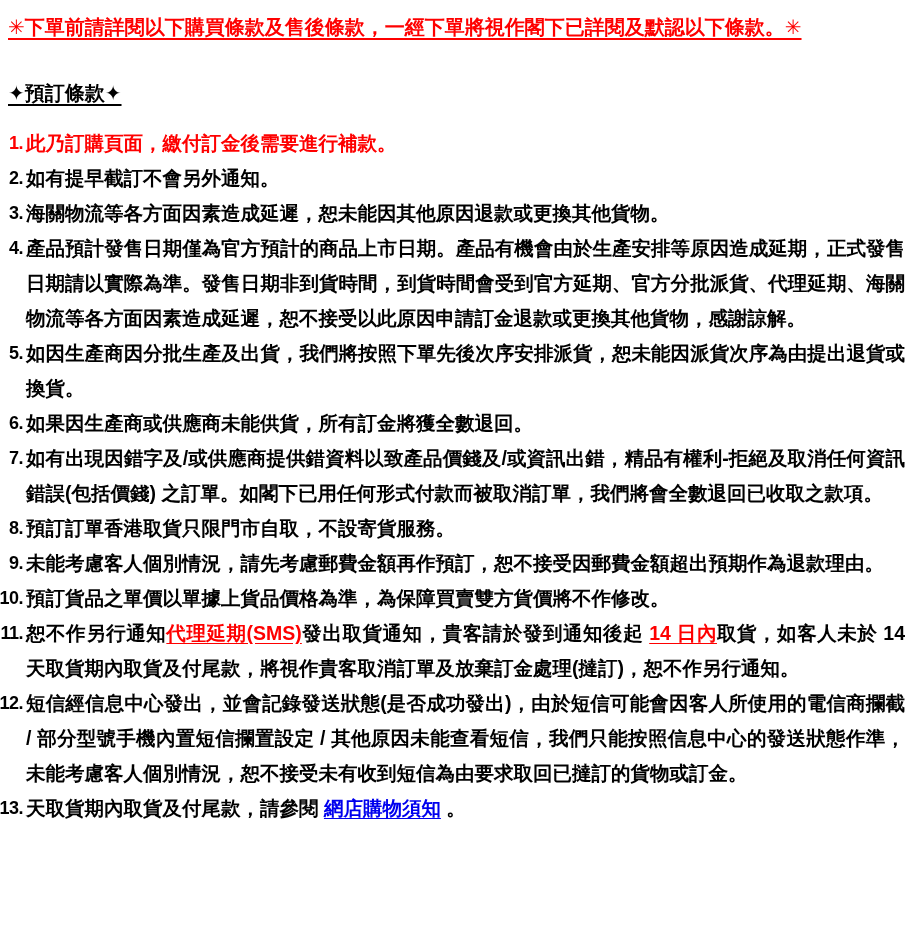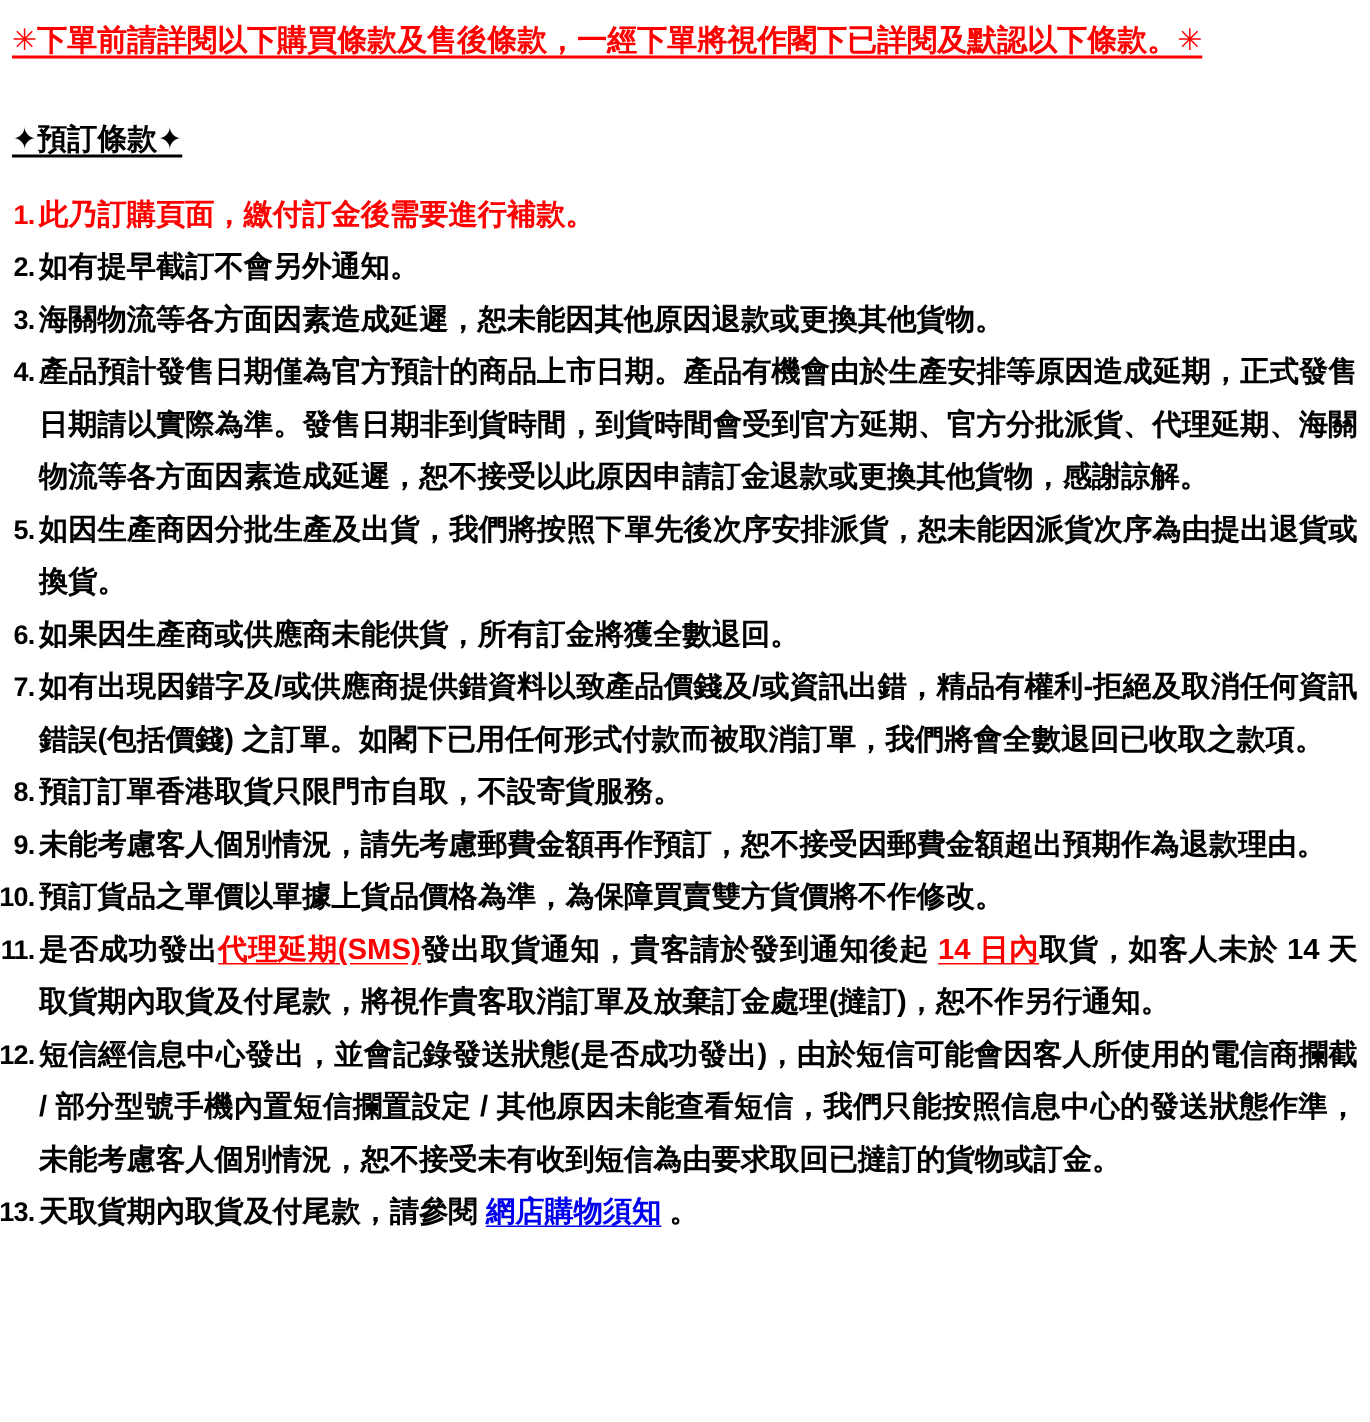--- a/index.html
+++ b/index.html
@@ -88,17 +88,17 @@
       <li class="red-item"><span class="num">1.</span><span class="seg red">此乃訂購頁面，繳付訂金後需要進行補款。</span></li>
       <li><span class="num">2.</span><span class="seg normal">如有提早截訂不會另外通知。</span></li>
       <li><span class="num">3.</span><span class="seg normal">海關物流等各方面因素造成延遲，恕未能因其他原因退款或更換其他貨物。</span></li>
       <li><span class="num">4.</span><span class="seg normal">產品預計發售日期僅為官方預計的商品上市日期。產品有機會由於生產安排等原因造成延期，正式發售日期請以實際為準。發售日期非到貨時間，到貨時間會受到官方延期、官方分批派貨、代理延期、海關物流等各方面因素造成延遲，恕不接受以此原因申請訂金退款或更換其他貨物，感謝諒解。</span></li>
       <li><span class="num">5.</span><span class="seg normal">如因生產商因分批生產及出貨，我們將按照下單先後次序安排派貨，恕未能因派貨次序為由提出退貨或換貨。</span></li>
       <li><span class="num">6.</span><span class="seg normal">如果因生產商或供應商未能供貨，所有訂金將獲全數退回。</span></li>
       <li><span class="num">7.</span><span class="seg normal">如有出現因錯字及/或供應商提供錯資料以致產品價錢及/或資訊出錯，精品有權利-拒絕及取消任何資訊錯誤(包括價錢) 之訂單。如閣下已用任何形式付款而被取消訂單，我們將會全數退回已收取之款項。</span></li>
       <li><span class="num">8.</span><span class="seg normal">預訂訂單香港取貨只限門市自取，不設寄貨服務。</span></li>
       <li><span class="num">9.</span><span class="seg normal">未能考慮客人個別情況，請先考慮郵費金額再作預訂，恕不接受因郵費金額超出預期作為退款理由。</span></li>
       <li><span class="num">10.</span><span class="seg normal">預訂貨品之單價以單據上貨品價格為準，為保障買賣雙方貨價將不作修改。</span></li>
-      <li><span class="num">11.</span><span class="seg normal">是否成功發出</span><span class="seg red-underline">代理延期(SMS)</span><span class="seg normal">發出取貨通知，貴客請於發到通知後起 </span><span class="seg red-underline">14 日內</span><span class="seg normal">取貨，如客人未於 14 天取貨期內取貨及付尾款，將視作貴客取消訂單及放棄訂金處理(撻訂)，恕不作另行通知。</span></li>
+      <li><span class="num">11.</span><span class="seg normal">恕不作另行通知</span><span class="seg red-underline">代理延期(SMS)</span><span class="seg normal">發出取貨通知，貴客請於發到通知後起 </span><span class="seg red-underline">14 日內</span><span class="seg normal">取貨，如客人未於 14 天取貨期內取貨及付尾款，將視作貴客取消訂單及放棄訂金處理(撻訂)，恕不作另行通知。</span></li>
       <li><span class="num">12.</span><span class="seg normal">短信經信息中心發出，並會記錄發送狀態(是否成功發出)，由於短信可能會因客人所使用的電信商攔截 / 部分型號手機內置短信攔置設定 / 其他原因未能查看短信，我們只能按照信息中心的發送狀態作準，未能考慮客人個別情況，恕不接受未有收到短信為由要求取回已撻訂的貨物或訂金。</span></li>
       <li><span class="num">13.</span><span class="seg normal">天取貨期內取貨及付尾款，請參閱 </span><a class="seg link">網店購物須知</a><span class="seg normal"> 。</span></li>
     </ol>
 </div>
 
 </body></html>

